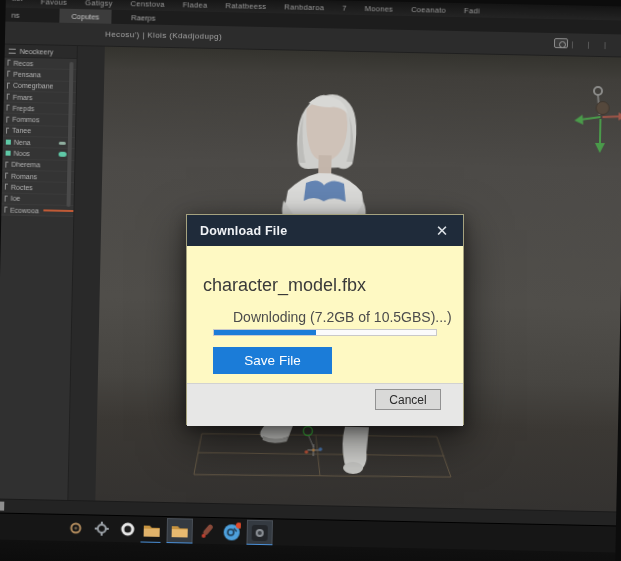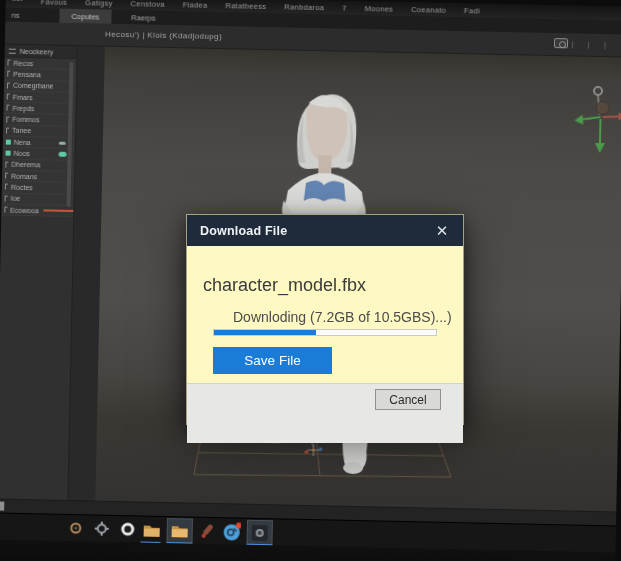--- a/index.html
+++ b/index.html
@@ -73,21 +73,21 @@
   .dlg-title b { font-size:12.5px; font-weight:bold; color:#f0f2f5; letter-spacing:.2px; }
   .dlg-close { position:absolute; right:11px; top:6px; width:20px; height:20px; display:flex;
                align-items:center; justify-content:center; font-size:15px; color:#dfe3e8; cursor:default; }
   .dlg-file { position:absolute; left:16px; top:60px; font-size:18px; color:#3a3a3a; }
   .dlg-status { position:absolute; left:26px; top:94px; font-size:14px; color:#4c4c4c;margin-left:20px; }
   .dlg-prog { position:absolute; left:26px; top:114px; width:224px; height:7px; background:#fbfbfb;
               border:1px solid #c9c9c9; }
   .dlg-prog .fill { height:100%; background:#1b7cd8; }
   .dlg-save { position:absolute; left:26px; top:132px; width:119px; height:27px; background:#1b7cd8;
               border:none; color:#fff; font-size:13.5px; font-family:"Liberation Sans",sans-serif; }
-  .dlg-foot { position:absolute; left:0; top:168px; width:100%; height:60px; background:#e7e7e6;
+  .dlg-foot { position:absolute; left:0; top:168px; width:100%; height:43px; background:#e7e7e6;
               border-top:1px solid #d2d2d1; }
   .dlg-cancel { position:absolute; right:22px; top:5px; width:66px; height:21px; background:#d9d9d8;
                 border:1px solid #929292; font-size:12px; color:#2a2a2a; font-family:"Liberation Sans",sans-serif; }
 </style>
 </head>
 <body>
 
 <div id="stage">
   <div id="bg-rotor">
     <div id="app">

